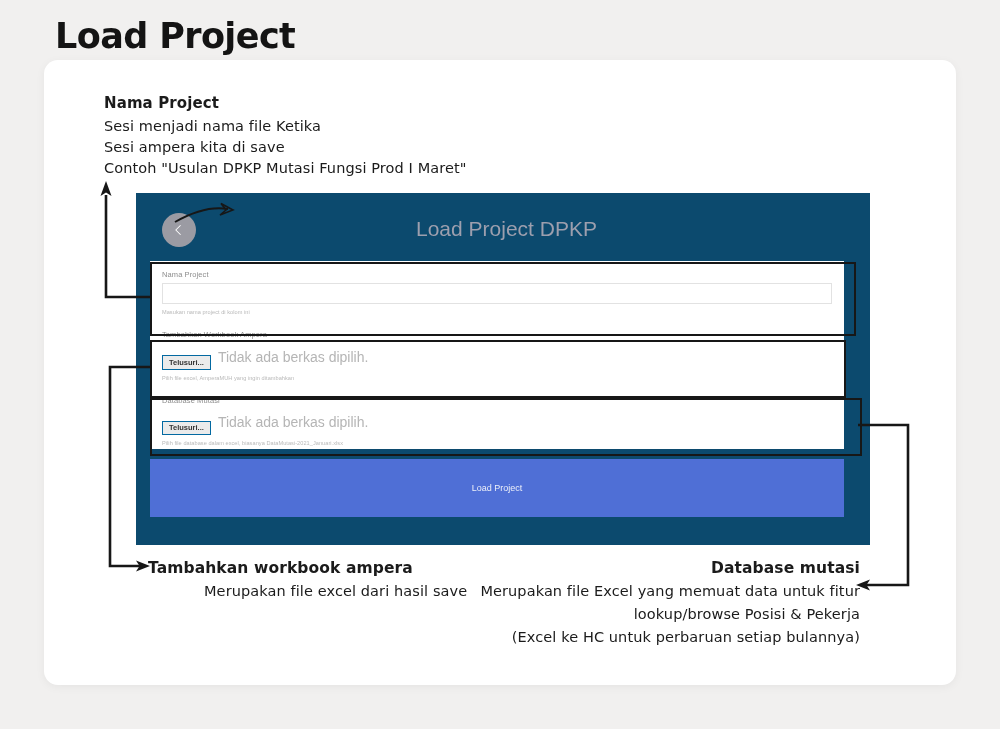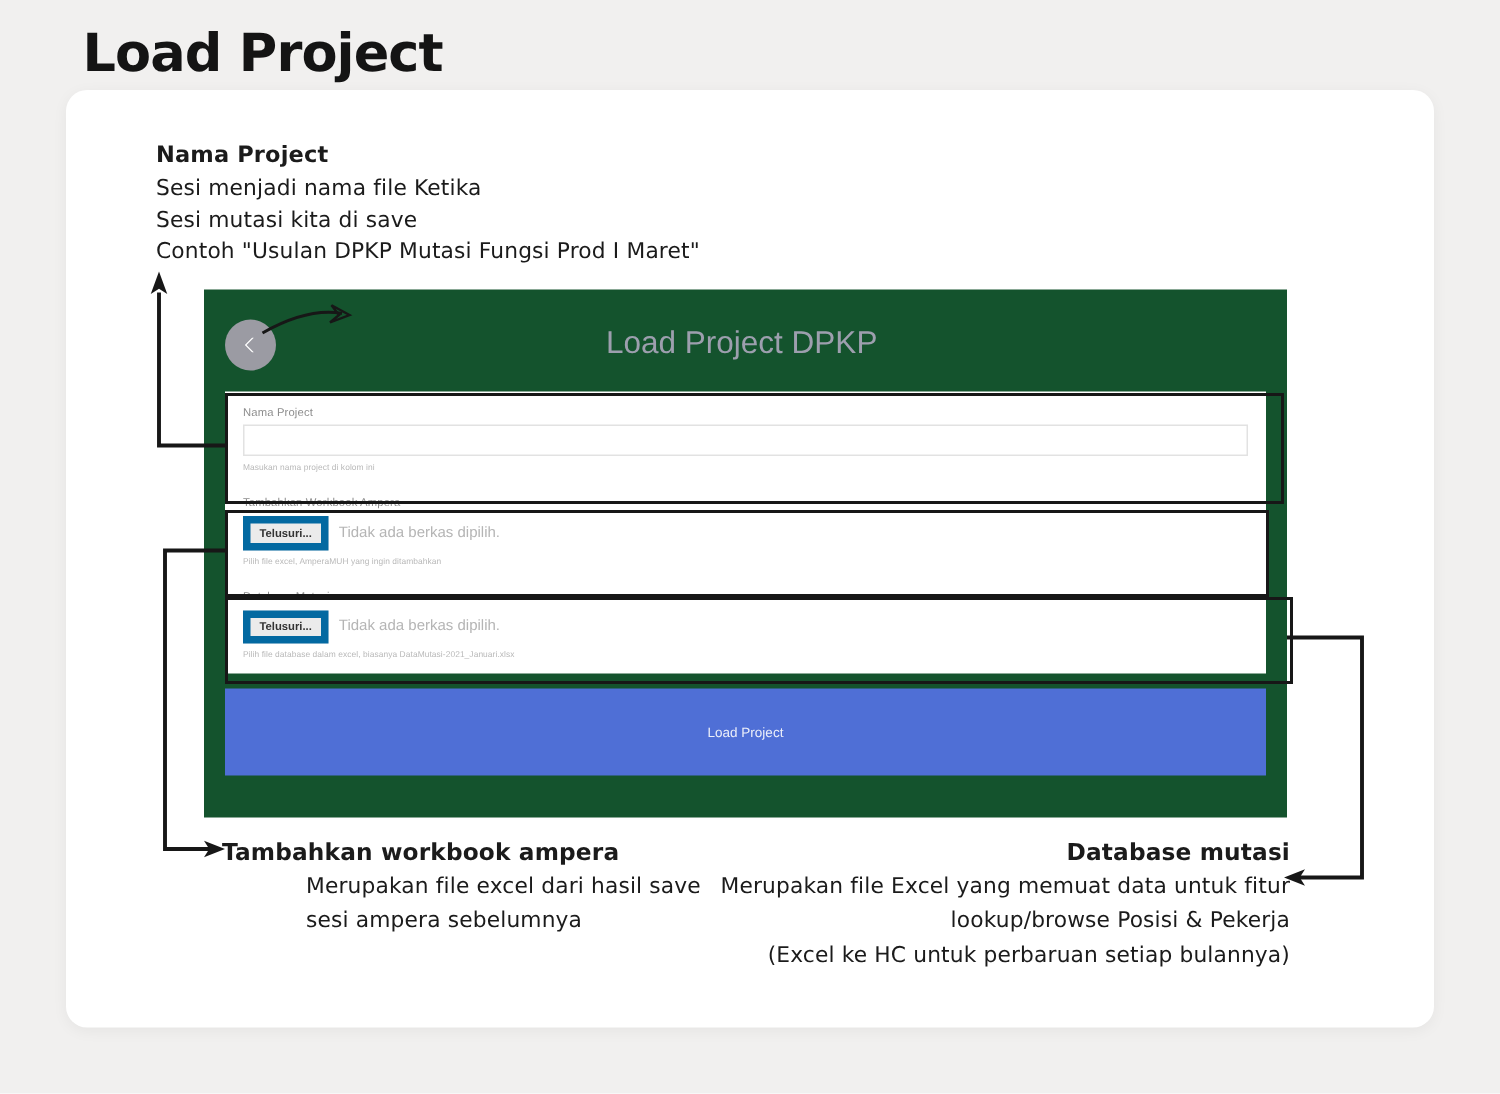--- a/index.html
+++ b/index.html
@@ -52,21 +52,22 @@
     position:absolute;left:470px;top:557px;width:390px;
     font-size:14.5px;line-height:23px;text-align:right;
   }
   .note-database .anno-title{font-size:15.5px;display:block;}
   .note-database .sub{display:block;}
 
   
   .app-panel{
     position:absolute;left:136px;top:193px;
     width:722px;height:352px;
-    background:#14532d;
+    background:#0c4a6e;
+    padding-left:12px;
   }
   .app-header{
     position:relative;height:76px;
   }
   .back-btn{
     position:absolute;left:14px;top:20px;
     width:34px;height:34px;border-radius:50%;
     background:#9b9ba3;
     display:flex;align-items:center;justify-content:center;
   }
@@ -89,24 +90,24 @@
   }
   .text-input{
     margin-top:4px;height:19px;
     border:1px solid #e2e2e2;background:#fff;
   }
   .file-row{
     margin-top:5px;display:flex;align-items:center;gap:7px;
   }
   .browse-btn{
     font-size:7.5px;font-weight:bold;color:#333;
-    background:#ebebeb;border:5px solid #0369a1;
-    padding:2.5px 6px;line-height:1;
-  }
-  .file-status{font-size:10px;color:#b5b5b5;}
+    background:#ebebeb;border:1px solid #0369a1;
+    padding:2.5px 6px;line-height:1;margin-top:11px;
+  }
+  .file-status{font-size:14px;color:#b5b5b5;}
   .field-help{
     margin-top:5px;font-size:5.6px;color:#b9b9b9;letter-spacing:0.05px;
   }
   .load-btn{
     position:absolute;left:14px;top:266px;
     width:694px;height:58px;
     background:#4f6fd6;
     display:flex;align-items:center;justify-content:center;
     color:#eceff9;font-size:9px;
   }
@@ -128,33 +129,32 @@
 </head>
 <body>
 
 <div class="page-title">Load Project</div>
 
 <div class="doc-card"></div>
 
 <div class="note-nama anno">
   <span class="anno-title">Nama Project</span>
   <span>Sesi menjadi nama file Ketika</span><br>
-  <span>Sesi mutasi  kita di save</span><br>
+  <span>Sesi ampera  kita di save</span><br>
   <span>Contoh "Usulan DPKP Mutasi Fungsi Prod I Maret"</span>
 </div>
 
 <div class="note-kembali anno">
   <span>kembali ke halaman</span><br>
   <span>sebelumnya</span>
 </div>
 
 <div class="note-workbook anno">
   <span class="anno-title">Tambahkan workbook ampera</span>
   <span class="sub">Merupakan file excel dari hasil save</span>
-  <span class="sub">sesi ampera sebelumnya</span>
 </div>
 
 <div class="note-database anno">
   <span class="anno-title">Database mutasi</span>
   <span class="sub">Merupakan file Excel yang memuat data untuk fitur</span>
   <span class="sub">lookup/browse Posisi &amp; Pekerja</span>
   <span class="sub">(Excel ke HC untuk perbaruan setiap bulannya)</span>
 </div>
 
 <div class="app-panel">

